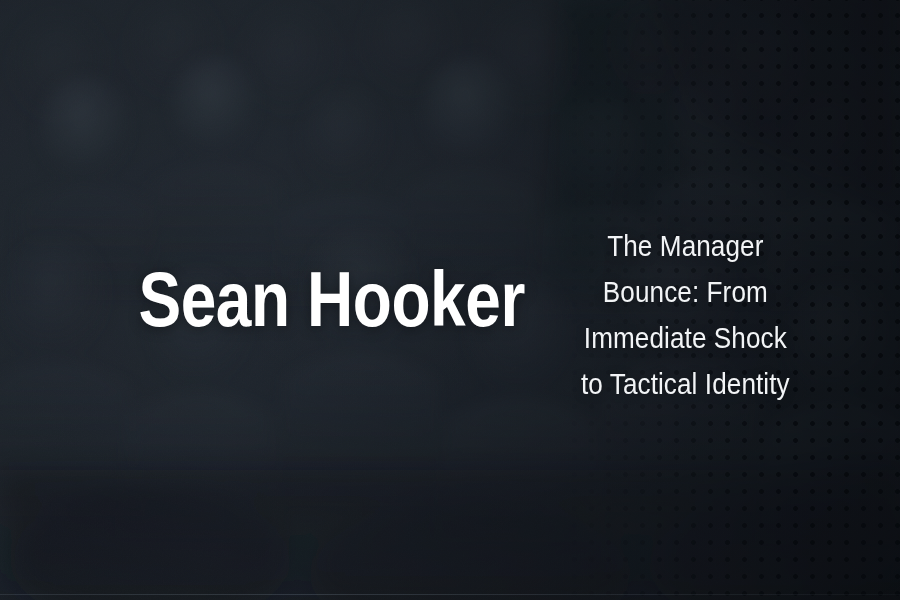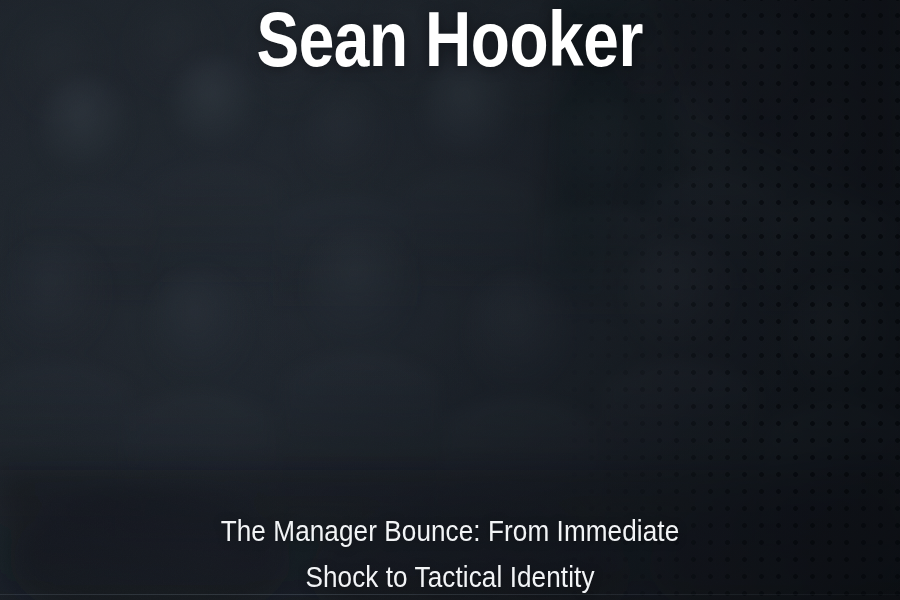--- a/index.html
+++ b/index.html
@@ -94,21 +94,21 @@
       rgba(120,134,148,0.16) 70%,
       rgba(120,134,148,0.05) 100%);
   }
 
   
   .content {
     position: absolute;
     inset: 0;
     z-index: 6;
     display: flex;
-    flex-direction: column;
+    flex-direction: row;
     align-items: center;
     justify-content: space-between;
     padding: 0 96px;
     text-align: center;
   }
 
   .title {
     margin: 0;
     color: #ffffff;
     font-family: "Liberation Sans Narrow", "Liberation Sans", sans-serif;

